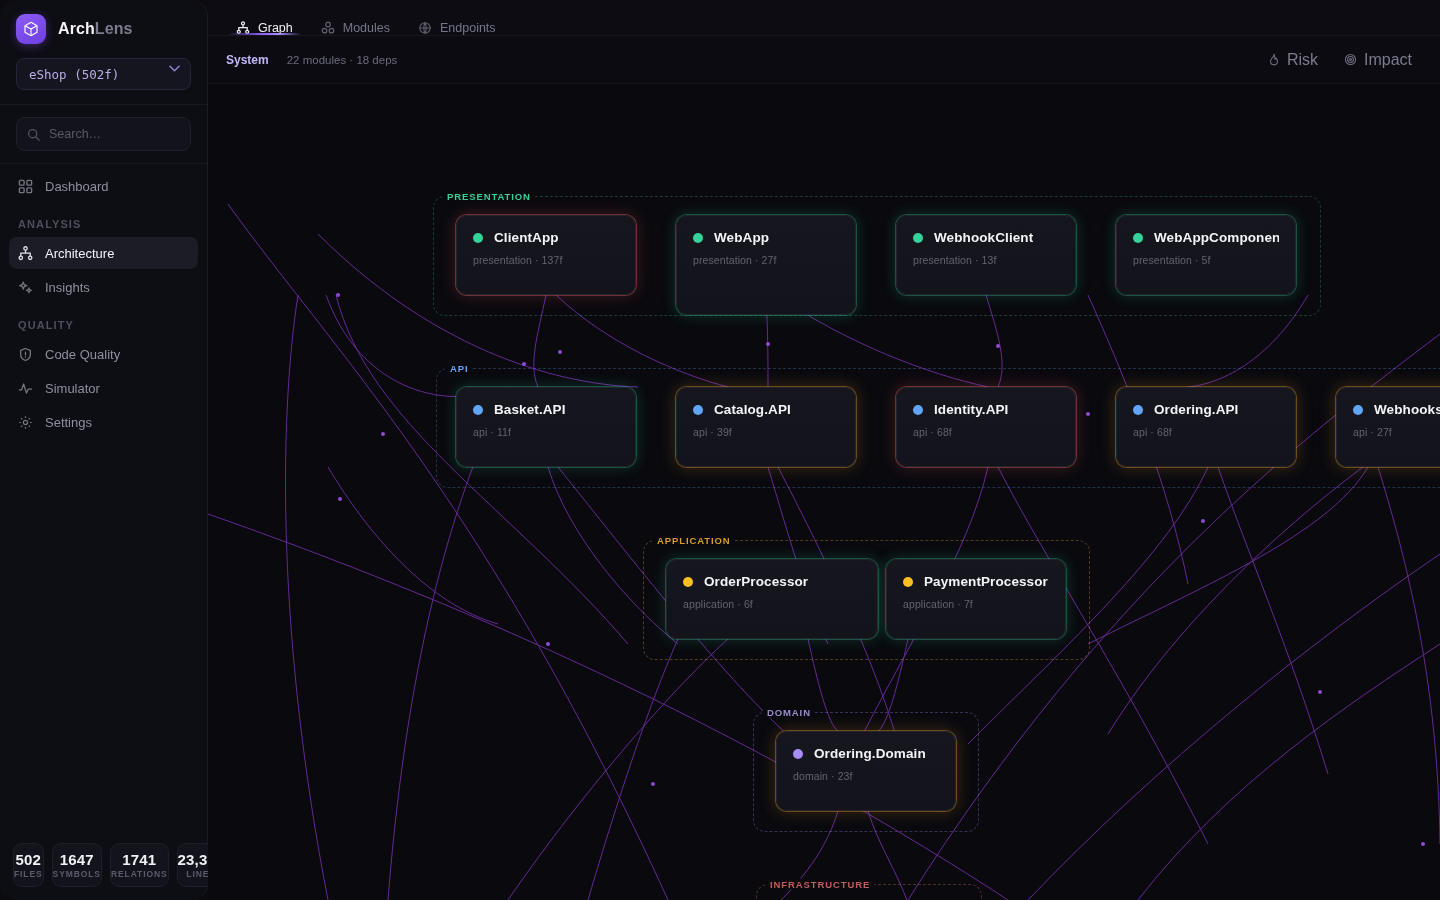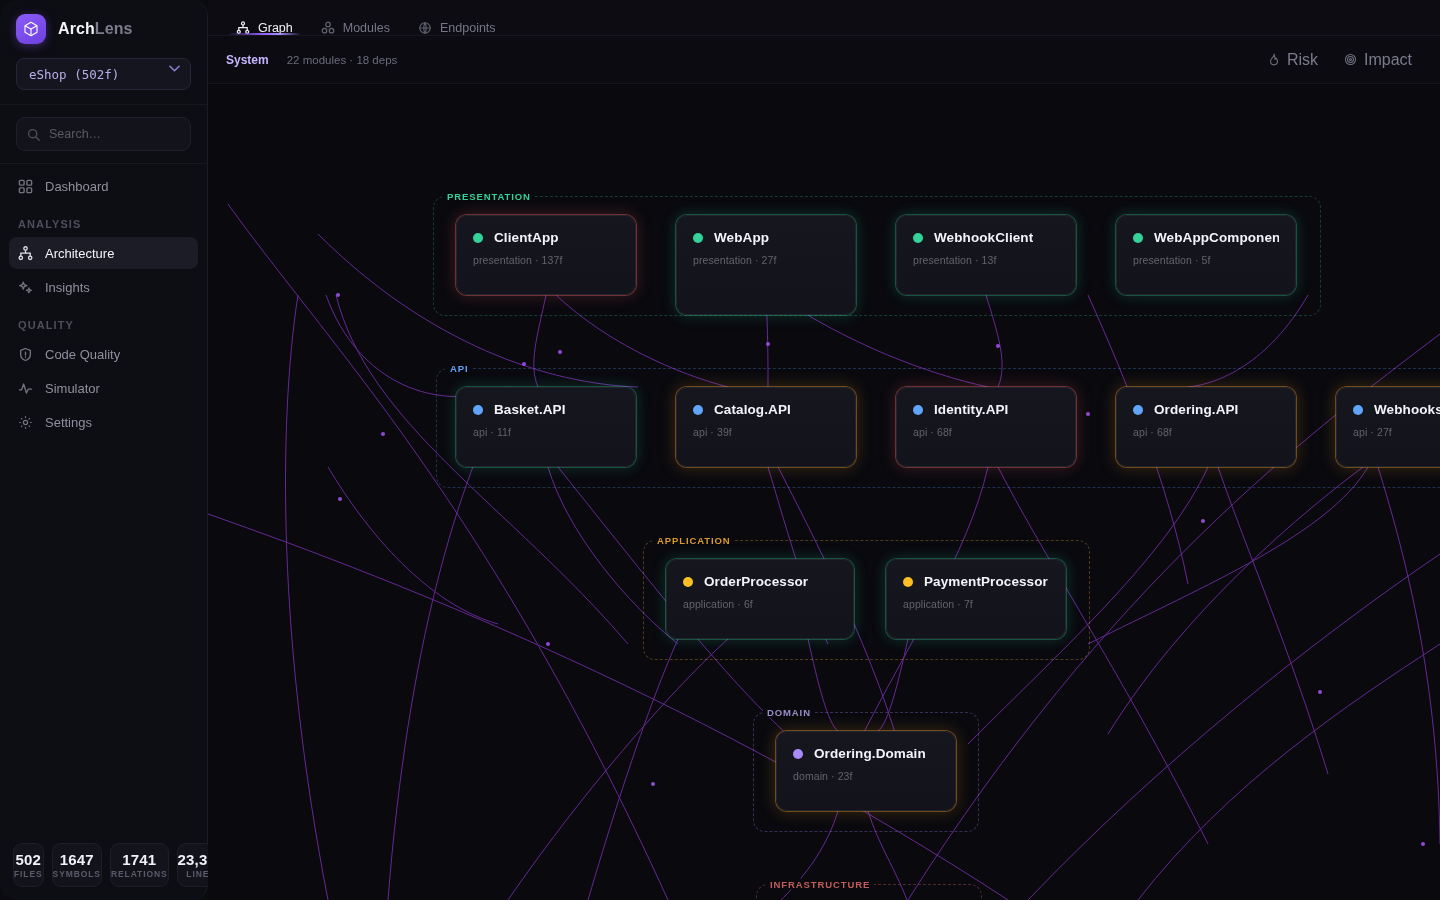--- a/index.html
+++ b/index.html
@@ -476,21 +476,21 @@
             </div>
             <div class="node-sub">api · 68f</div>
           </div>
           <div class="node risk-amber" style="left: 1128px; top: 303px; width: 180px; height: 80px;">
             <div class="node-head">
               <span class="node-dot" style="background:#60a5fa"></span>
               <span class="node-name">Webhooks.API</span>
             </div>
             <div class="node-sub">api · 27f</div>
           </div>
-          <div class="node risk-green" style="left: 458px; top: 475px; width: 188px; height: 80px;">
+          <div class="node risk-green" style="left: 458px; top: 475px; width: 212px; height: 80px;">
             <div class="node-head">
               <span class="node-dot" style="background:#fbbf24"></span>
               <span class="node-name">OrderProcessor</span>
             </div>
             <div class="node-sub">application · 6f</div>
           </div>
           <div class="node risk-green" style="left: 678px; top: 475px; width: 180px; height: 80px;">
             <div class="node-head">
               <span class="node-dot" style="background:#fbbf24"></span>
               <span class="node-name">PaymentProcessor</span>

